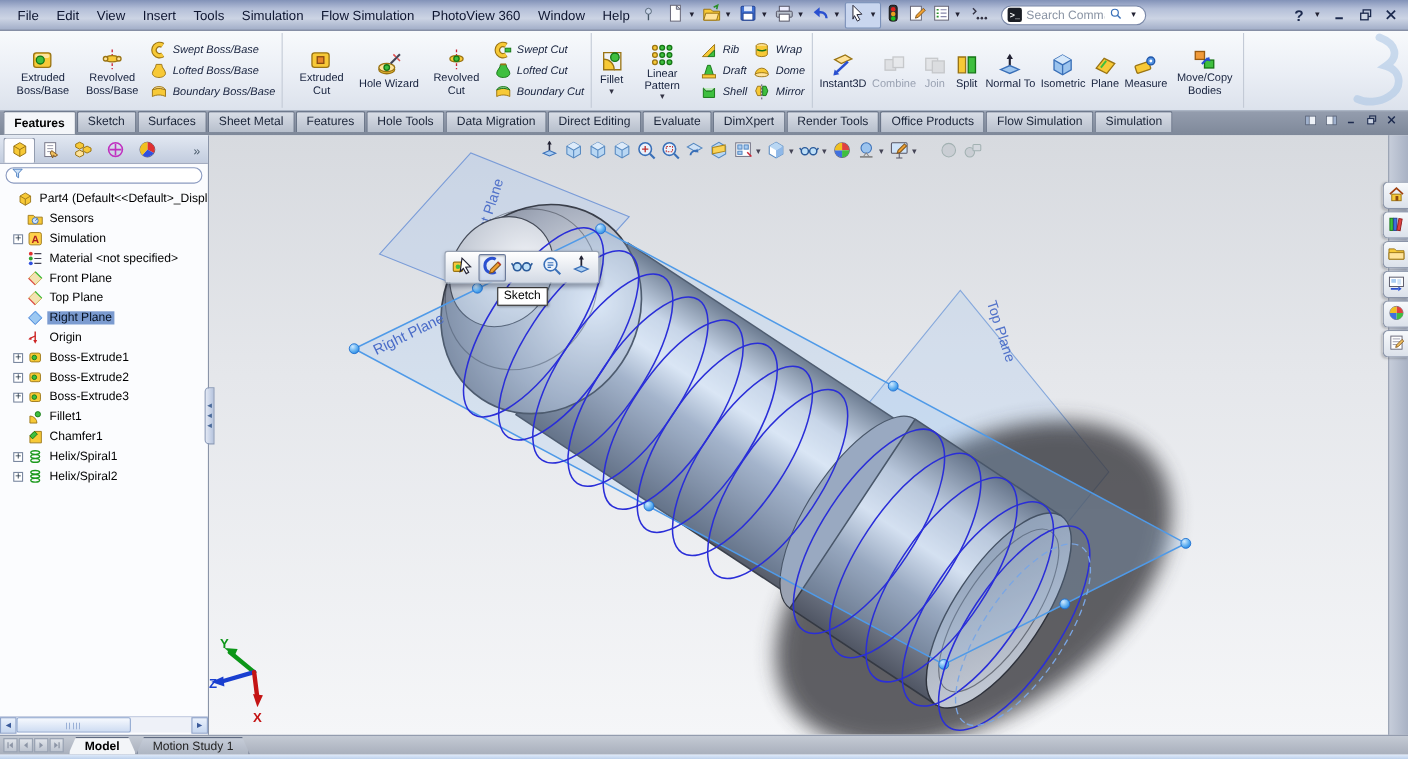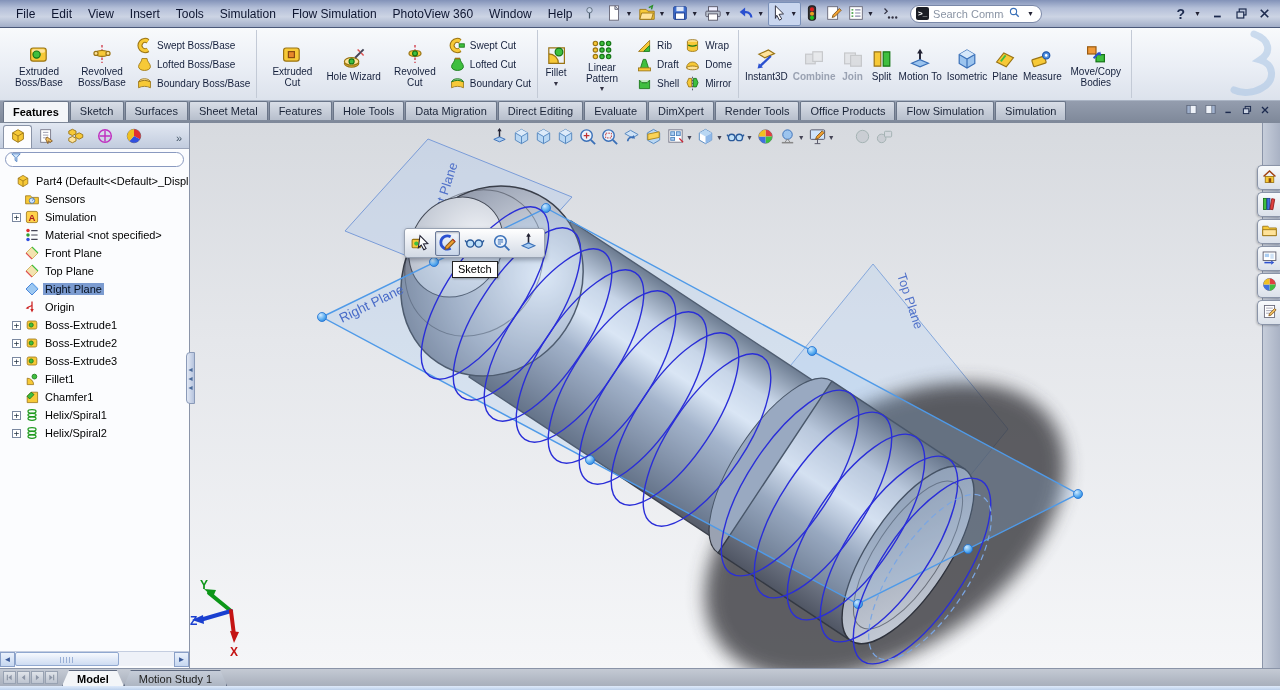--- a/index.html
+++ b/index.html
@@ -33,25 +33,25 @@
   .help-q{font-size:14px;font-weight:bold;color:#1c2a4e;}
   .winbtn{display:flex;align-items:center;justify-content:center;width:16px;height:16px;}
   
   .ribbon{position:absolute;top:28px;left:0;right:0;height:73px;display:flex;align-items:stretch;
     background:linear-gradient(180deg,#f8fafc 0%,#eaeef5 55%,#dce2ec 100%);
     border-bottom:1px solid #aab4c4;padding:2px 0 2px 4px;overflow:hidden;}
   .rgroup{display:flex;align-items:center;padding:0 4px;border-right:1px solid #c3cad6;gap:1px;flex:none;}
   .big-btn{display:flex;flex-direction:column;align-items:center;justify-content:flex-start;
     max-width:62px;padding:2px 2px 0;text-align:center;color:#15203c;line-height:1.12;font-size:10px;}
   .big-btn .bicon{width:24px;height:24px;flex:none;}
-  .big-btn.disabled{color:#9aa2b2;font-weight:bold;}
+  .big-btn.disabled{color:#9aa2b2;}
   .big-btn.disabled .bicon{filter:grayscale(1) opacity(.5);}
   .bcaret{font-size:7px;color:#334;line-height:1;margin-top:1px;}
   .stack{display:flex;flex-direction:column;justify-content:center;gap:2px;padding:0 2px;}
-  .stack-item{display:flex;align-items:center;gap:4px;font-size:10px;color:#15203c;white-space:nowrap;}
+  .stack-item{display:flex;align-items:center;gap:4px;font-size:10px;color:#15203c;white-space:nowrap;font-style:italic;}
   .stack-item .sicon{width:17px;height:17px;flex:none;}
   .watermark{position:absolute;right:4px;top:30px;opacity:.55;pointer-events:none;}
   
   .cmdtabs{position:absolute;top:101px;left:0;right:0;height:22px;display:flex;
     background:linear-gradient(180deg,#949dae 0%,#7e8899 100%);padding-left:3px;}
   .ctab{height:19px;padding:0 9px;display:flex;align-items:center;font-size:11px;color:#1a2438;
     background:linear-gradient(180deg,#d9dee7,#b7bfcc);border:1px solid #6a7588;border-bottom:none;
     border-radius:2px 2px 0 0;margin-right:1px;white-space:nowrap;}
   .ctab.active{background:#f4f6f9;font-weight:bold;color:#000;height:21px;}
   .ct-right{margin-left:auto;display:flex;align-items:center;gap:6px;padding:0 9px 3px 0;}
@@ -457,21 +457,21 @@
               <path d="M11 4h5.5v12H11z" fill="#3fbf3f" stroke="#157515"></path>
             </svg></span>
           <span>Split</span>
         </div>
         <div class="big-btn">
           <span class="bicon"><svg width="24" height="24" viewBox="0 0 20 20">
               <path d="M10 3v9" stroke="#223" stroke-width="1.6"></path>
               <path d="M10 1.5L7.6 5.5h4.8z" fill="#223"></path>
               <path d="M3 13.5l7-3 7 3-7 3z" fill="#9cc4ee" stroke="#3a70b8"></path>
             </svg></span>
-          <span>Motion To</span>
+          <span>Normal To</span>
         </div>
         <div class="big-btn">
           <span class="bicon"><svg width="24" height="24" viewBox="0 0 20 20">
               <path d="M10 2.5l6.5 3.75v7.5L10 17.5l-6.5-3.75v-7.5z" fill="#9cc4ee" stroke="#3a70b8"></path>
               <path d="M10 2.5l6.5 3.75L10 10 3.5 6.25z" fill="#d6e8fa"></path>
               <path d="M3.5 6.25L10 10l6.5-3.75M10 10v7.5" fill="none" stroke="#3a70b8"></path>
             </svg></span>
           <span>Isometric</span>
         </div>
         <div class="big-btn">

